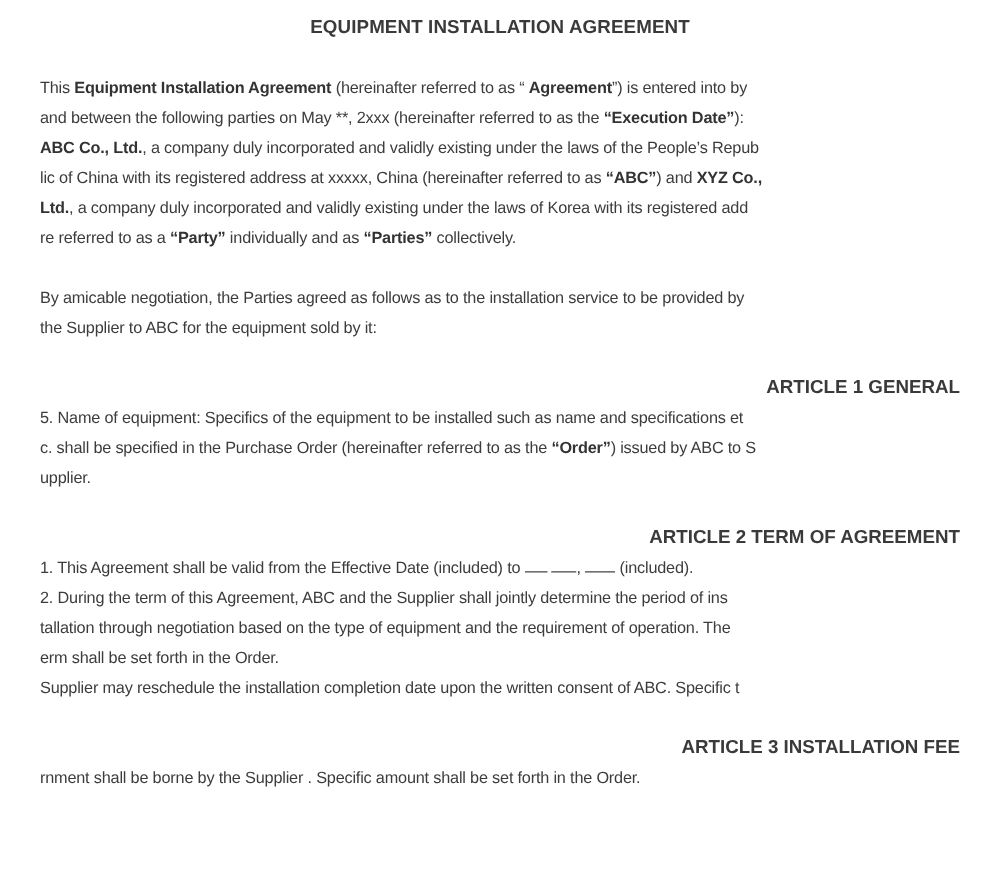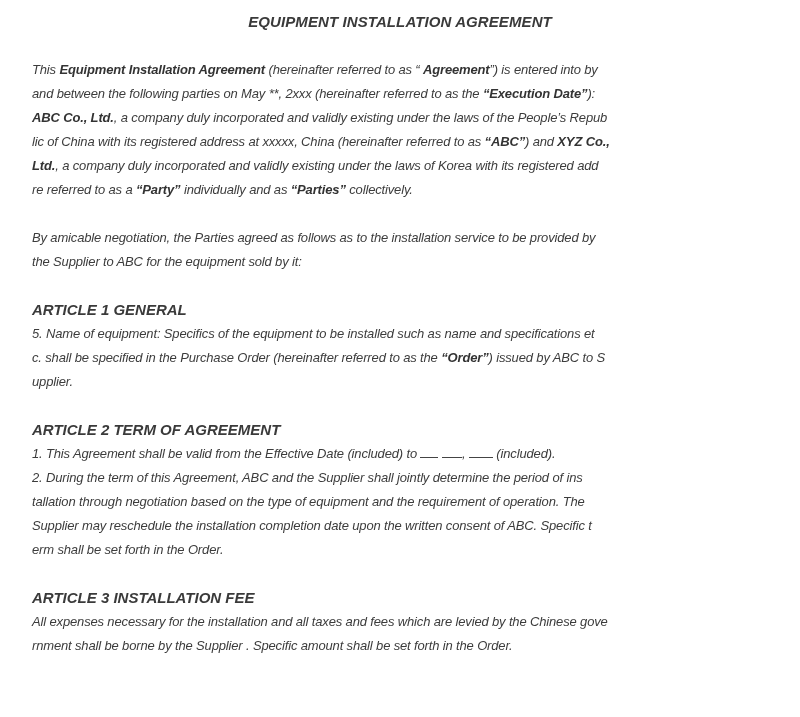--- a/index.html
+++ b/index.html
@@ -1,34 +1,34 @@
 <!DOCTYPE html>
 <html><head>
 <meta charset="utf-8">
 <style>
   html, body { margin: 0; padding: 0; background: #ffffff; }
   body {
     width: 800px; height: 717px; overflow: hidden;
     font-family: "Liberation Sans", sans-serif;
     color: #3c3c3c;
   }
-  .page { position: relative; padding: 0 32px; font-style: italic; }
+  .page { position: relative; padding: 0 32px; }
   .doc-title {
     text-align: center; font-weight: bold; font-size: 15px;
     margin: 0; padding-top: 10px; height: 24px; line-height: 24px;
     letter-spacing: 0.1px; color: #3a3a3a;
   }
   .para {
     font-size: 13px; line-height: 24px; margin: 0;
     letter-spacing: -0.15px; white-space: nowrap;
   }
   .line { display: block; height: 24px; }
   b { font-weight: bold; color: #333; }
   .gap { height: 24px; }
-  .heading { font-weight: bold; font-size: 15px; line-height: 24px; height: 24px; margin: 0; color: #3a3a3a; }
+  .heading { font-weight: bold; font-size: 15px; line-height: 24px; height: 24px; margin: 0; color: #3a3a3a; text-align: right; }
   .blank { display: inline-block; border-bottom: 1.5px solid #444; height: 13px; vertical-align: baseline; }
 </style>
 </head>
 <body>
 
 <div class="page">
   <h1 class="doc-title">EQUIPMENT INSTALLATION AGREEMENT</h1>
   <div class="gap"></div>
 
   <p class="para">
@@ -56,26 +56,25 @@
       </p>
   </div>
   <div class="gap"></div>
 
   <div>
     <h2 class="heading">ARTICLE 2 TERM OF AGREEMENT</h2>
     <p class="para">
         <span class="line">1.     This Agreement shall be valid from  the Effective Date (included) to <span class="blank" style="width: 18px;"></span> <span class="blank" style="width: 20px;"></span>, <span class="blank" style="width: 24px;"></span> (included).</span>
         <span class="line">2.     During the term of this Agreement, ABC and the Supplier shall jointly determine the period of ins</span>
         <span class="line">tallation through negotiation based on the type of equipment and the requirement of operation. The</span>
+        <span class="line">erm shall be set forth in the Order.</span>
         <span class="line">Supplier may reschedule the installation completion date upon the written consent of ABC. Specific t</span>
-        <span class="line">erm shall be set forth in the Order.</span>
       </p>
   </div>
   <div class="gap"></div>
 
   <div>
     <h2 class="heading">ARTICLE 3 INSTALLATION FEE</h2>
     <p class="para">
-        <span class="line">All expenses necessary for the installation  and all taxes and fees which are levied by the Chinese gove</span>
         <span class="line">rnment shall be borne by the Supplier  .  Specific amount shall be set forth in the Order.</span>
       </p>
   </div>
 </div>
 
 </body></html>

